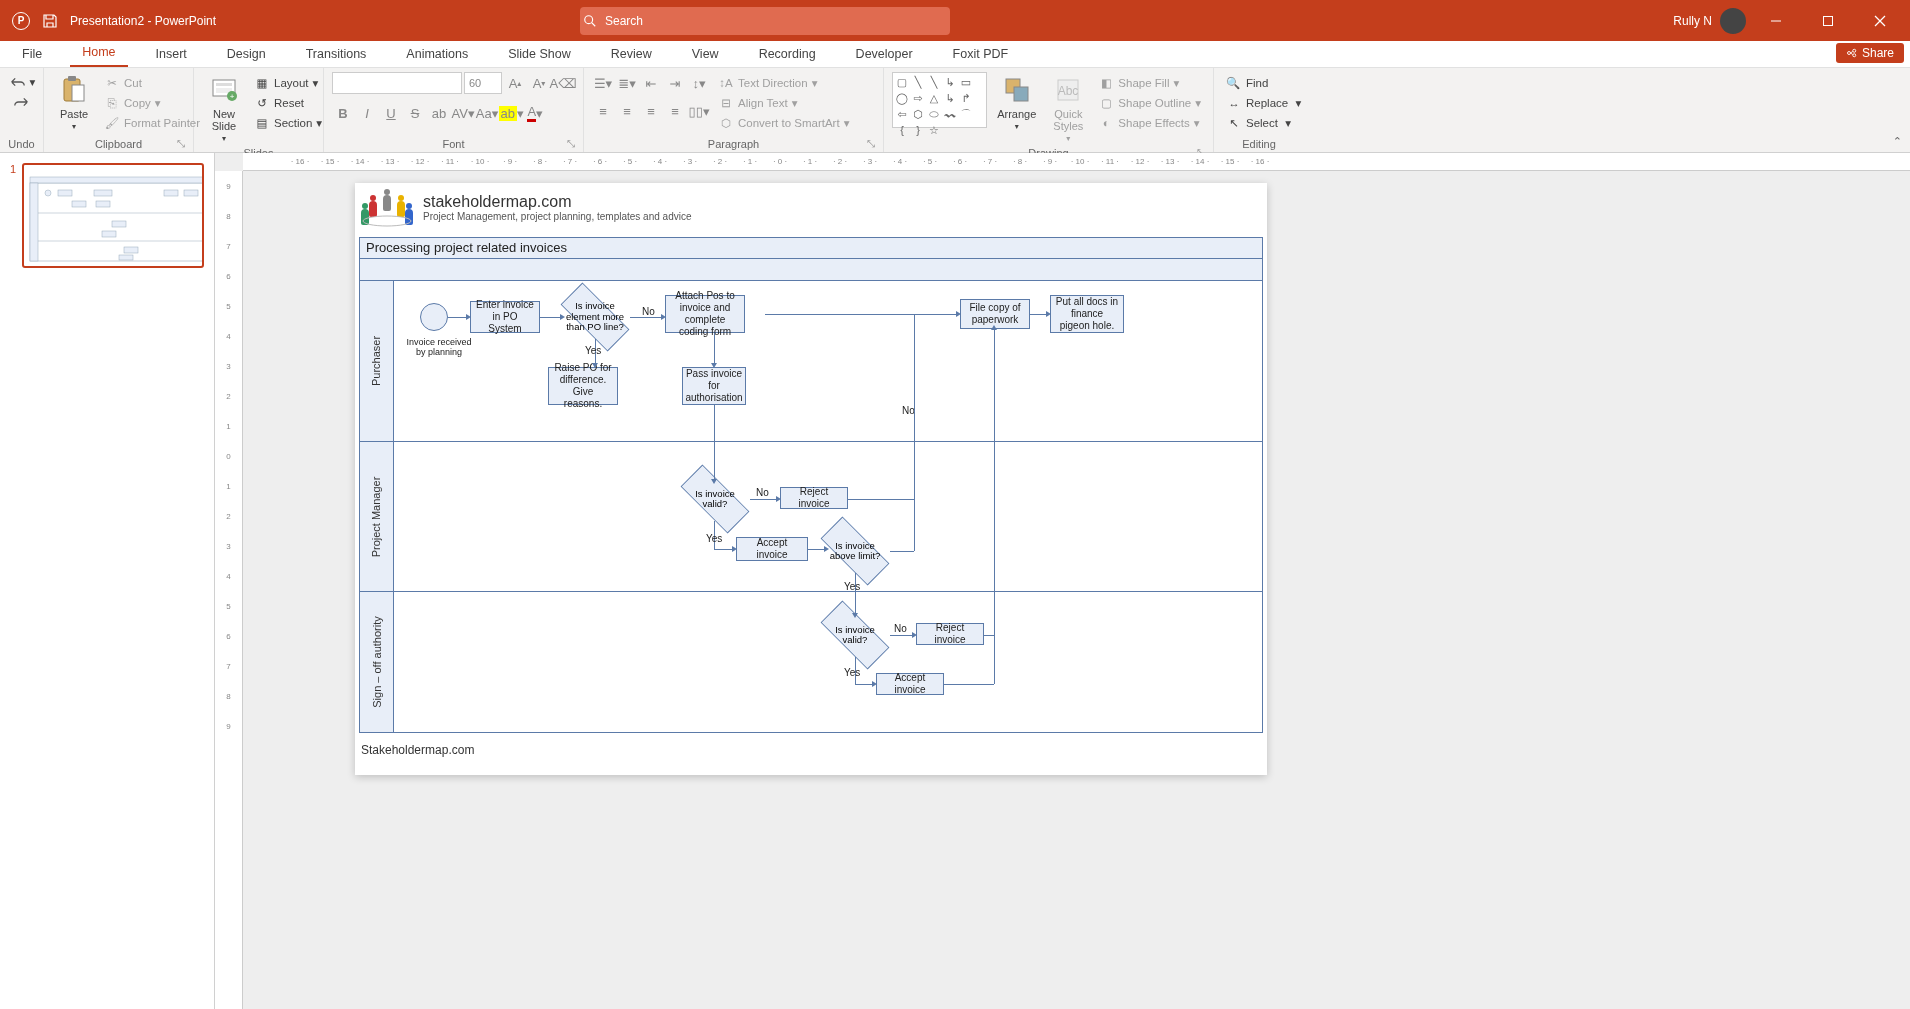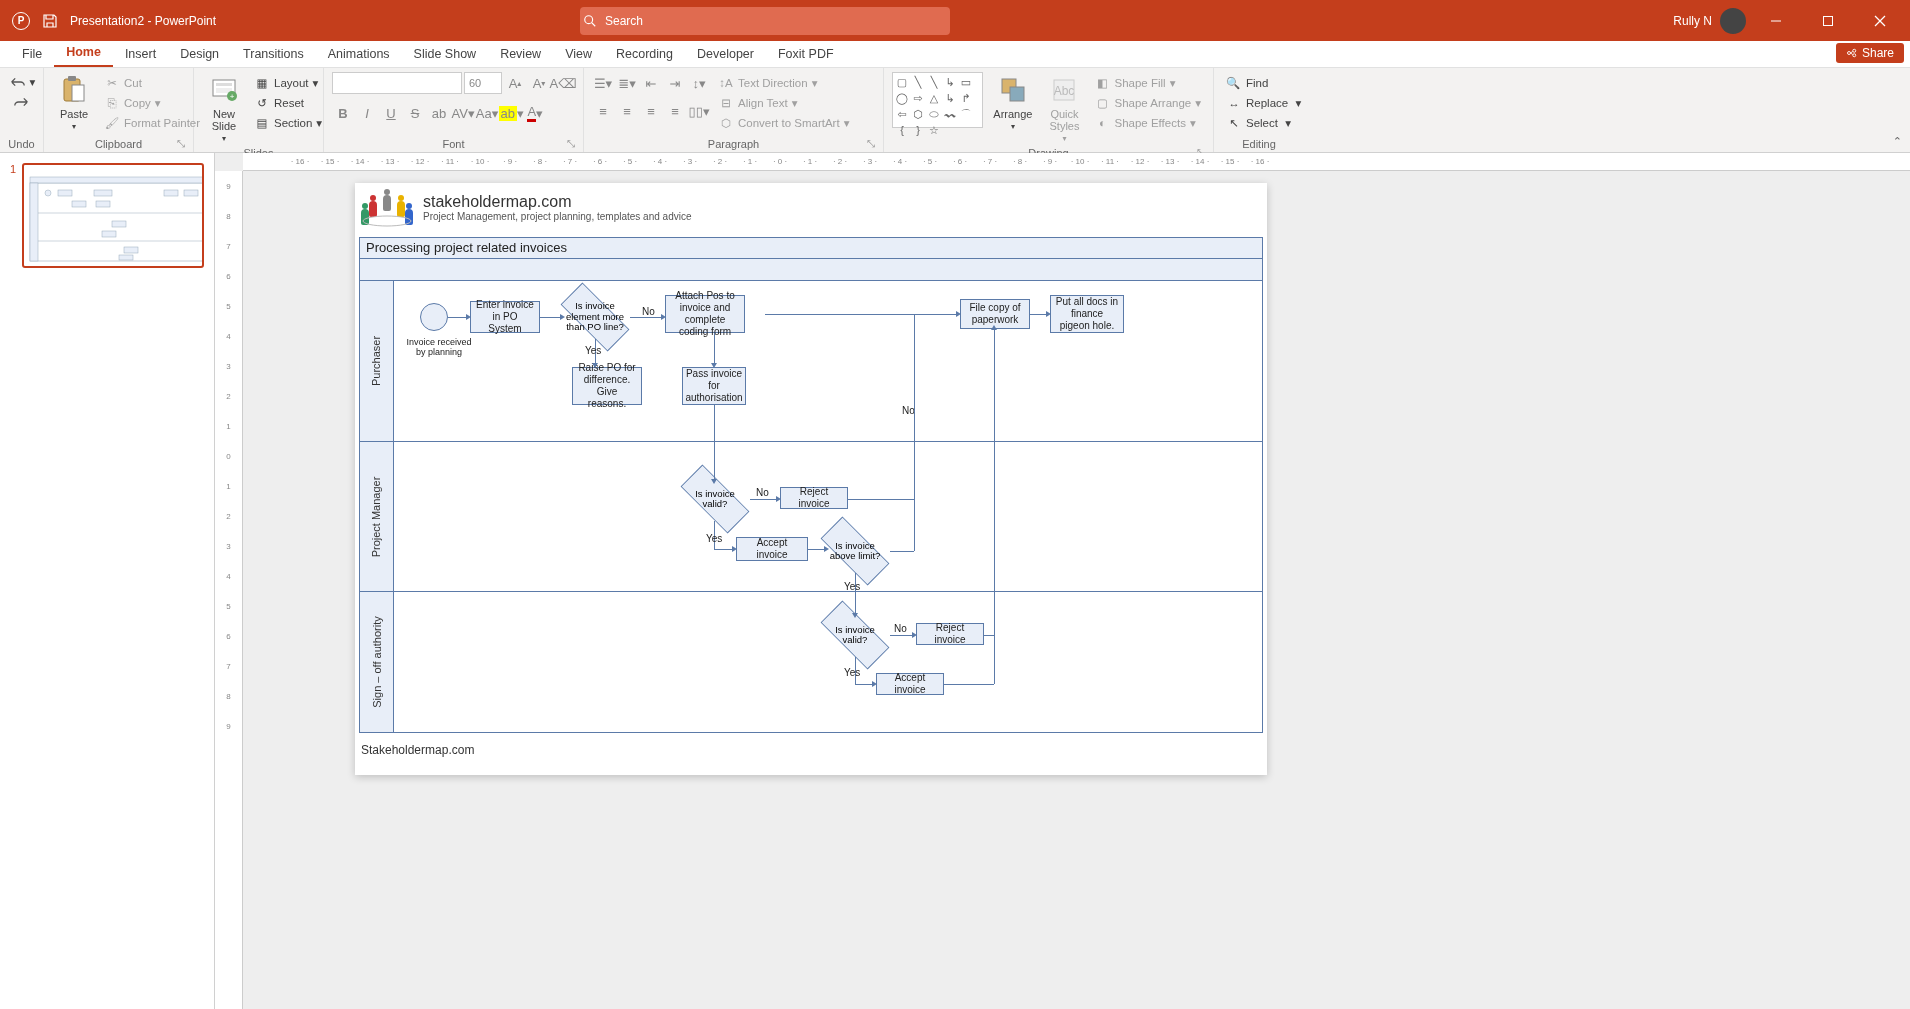--- a/index.html
+++ b/index.html
@@ -12,23 +12,23 @@
 .save-icon { width: 16px; height: 16px; }
 .title-text { font-size: 12px; }
 .searchbox { margin-left: auto; margin-right: auto; position: absolute; left: 580px; width: 370px; height: 28px; background: #e06b50; border-radius: 4px; display: flex; align-items: center; padding: 0 3px; color: #fff; font-size: 12px; }
 .searchbox svg { margin-right: 8px; }
 .titlebar-right { margin-left: auto; display: flex; align-items: center; gap: 8px; padding-right: 8px; }
 .user-name { font-size: 12px; }
 .avatar { width: 26px; height: 26px; background: #444; border-radius: 50%; }
 .win-btn { width: 44px; height: 41px; display: flex; align-items: center; justify-content: center; color: #fff; }
 
 
-.tabs { height: 27px; background: #fff; display: flex; align-items: flex-end; padding-left: 10px; gap: 0; border-bottom: 1px solid #e1e1e1; position: relative; }
+.tabs { height: 27px; background: #fff; display: flex; align-items: flex-end; padding-left: 10px; gap: 16px; border-bottom: 1px solid #e1e1e1; position: relative; }
 .tab { padding: 4px 12px 6px; font-size: 12.5px; color: #444; cursor: pointer; }
-.tab.active { color: #c43e1c; border-bottom: 2px solid #c43e1c; font-weight: 700; }
+.tab.active { color: #c43e1c; border-bottom: 2px solid #c43e1c; font-weight: 400; }
 .share-btn { position: absolute; right: 6px; top: 2px; background: #c43e1c; color: #fff; font-size: 12px; padding: 3px 10px; border-radius: 3px; display: flex; align-items: center; gap: 4px; }
 
 
 .ribbon { height: 85px; background: #f3f2f1; display: flex; border-bottom: 1px solid #d0d0d0; position: relative; }
 .ribbon-group { border-right: 1px solid #e1e1e1; padding: 4px 8px 2px; display: flex; flex-direction: column; }
 .ribbon-group-content { flex: 1; display: flex; align-items: flex-start; gap: 4px; }
 .ribbon-group-label { font-size: 11px; color: #666; text-align: center; padding-top: 2px; }
 .ribbon-col { display: flex; flex-direction: column; gap: 2px; }
 .ribbon-btn-lg { display: flex; flex-direction: column; align-items: center; justify-content: center; gap: 2px; padding: 2px 6px; font-size: 11px; color: #444; }
 .ribbon-btn-sm { display: flex; align-items: center; gap: 4px; font-size: 11.5px; color: #444; padding: 1px 4px; white-space: nowrap; }
@@ -328,21 +328,21 @@
               <rect x="3" y="3" width="20" height="20" fill="#eee" stroke="#ccc"></rect>
               <text x="13" y="18" font-size="12" fill="#bbb" text-anchor="middle">Abc</text>
             </svg>
           </div>
         <span style="white-space:pre-line;text-align:center;line-height:1.1">Quick
 Styles</span>
           <span style="font-size:8px">▾</span>
       </div>
       <div class="ribbon-col" style="padding-top:2px">
         <div class="ribbon-btn-sm disabled"><span class="ribbon-icon">◧</span><span>Shape Fill</span> ▾</div>
-        <div class="ribbon-btn-sm disabled"><span class="ribbon-icon">▢</span><span>Shape Arrange</span> ▾</div>
+        <div class="ribbon-btn-sm disabled"><span class="ribbon-icon">▢</span><span>Shape Outline</span> ▾</div>
         <div class="ribbon-btn-sm disabled"><span class="ribbon-icon">◐</span><span>Shape Effects</span> ▾</div>
       </div>
     </div>
     <div style="display:flex;justify-content:center;position:relative">
       <div class="ribbon-group-label">Drawing</div>
       <span class="launcher" style="position:absolute;right:0">⤡</span>
     </div>
   </div>
 
   <div class="ribbon-group" style="width:90px;border-right:none">
@@ -493,21 +493,21 @@
           <div class="flow-diamond" style="left:200px;top:14px">
             <div class="flow-diamond-inner"></div>
             <div class="flow-diamond-text">Is invoice element more than PO line?</div>
           </div>
 
           <div class="flow-box" style="left:305px;top:14px;width:80px;height:38px">Attach Pos to invoice and complete coding form</div>
 
           <div class="flow-box" style="left:600px;top:18px;width:70px;height:30px">File copy of paperwork</div>
           <div class="flow-box" style="left:690px;top:14px;width:74px;height:38px">Put all docs in finance pigeon hole.</div>
 
-          <div class="flow-box" style="left:212px;top:86px;width:70px;height:38px">Raise PO for difference. Give reasons.</div>
+          <div class="flow-box" style="left:188px;top:86px;width:70px;height:38px">Raise PO for difference. Give reasons.</div>
           <div class="flow-box" style="left:322px;top:86px;width:64px;height:38px">Pass invoice for authorisation</div>
 
           <div class="flow-diamond" style="left:320px;top:196px">
             <div class="flow-diamond-inner"></div>
             <div class="flow-diamond-text">Is invoice valid?</div>
           </div>
           <div class="flow-box" style="left:420px;top:206px;width:68px;height:22px">Reject invoice</div>
           <div class="flow-box" style="left:376px;top:256px;width:72px;height:24px">Accept invoice</div>
           <div class="flow-diamond" style="left:460px;top:248px">
             <div class="flow-diamond-inner"></div>

